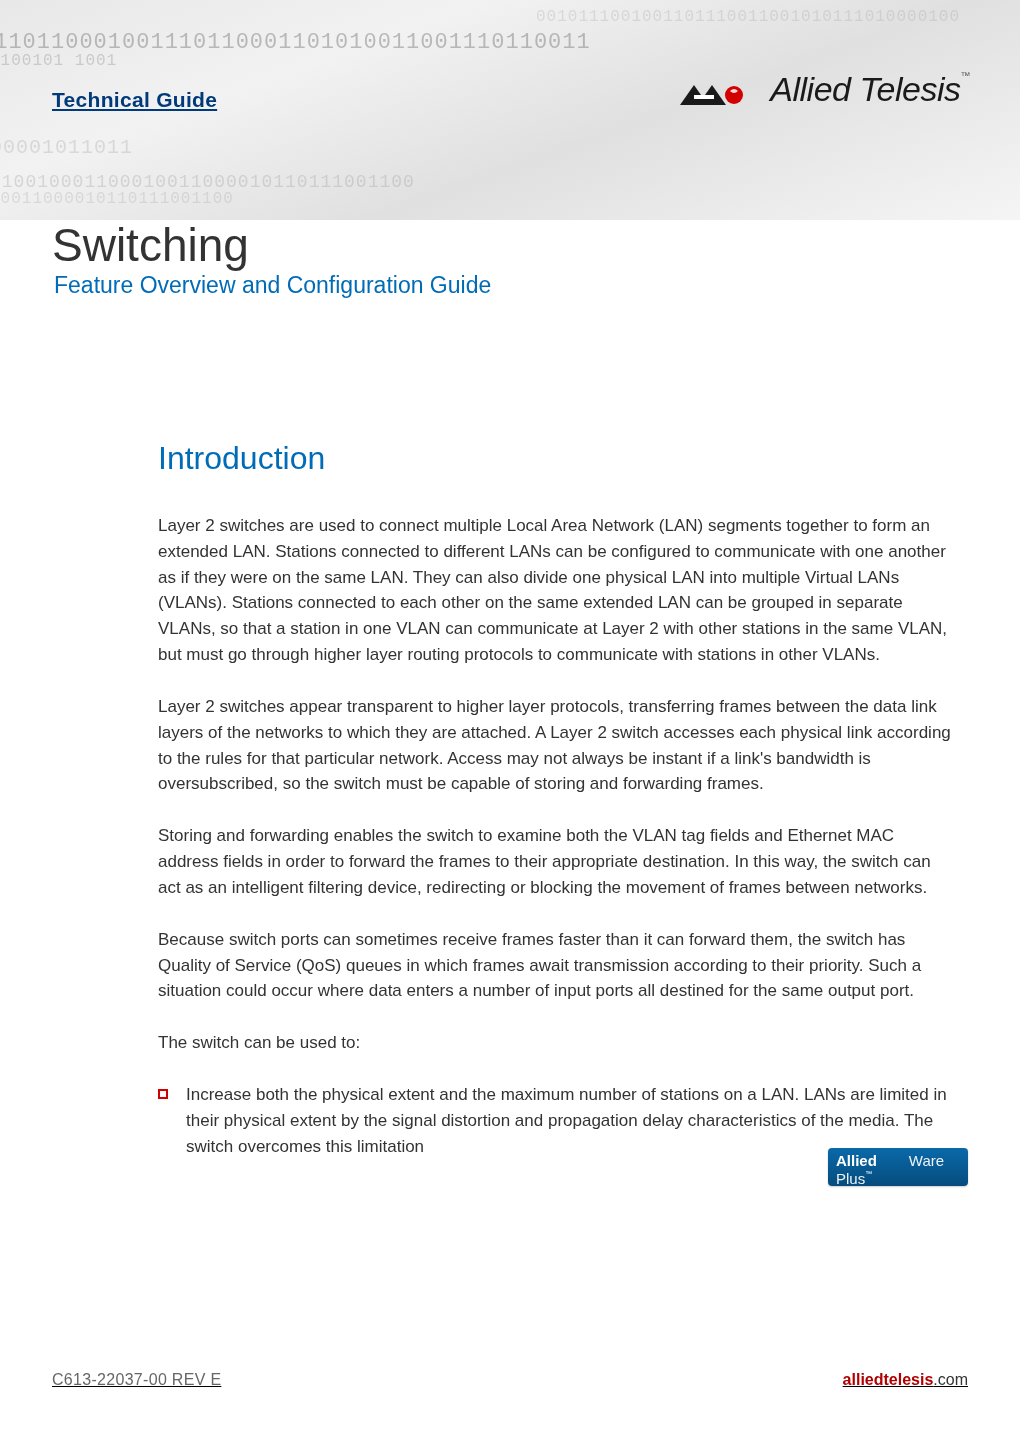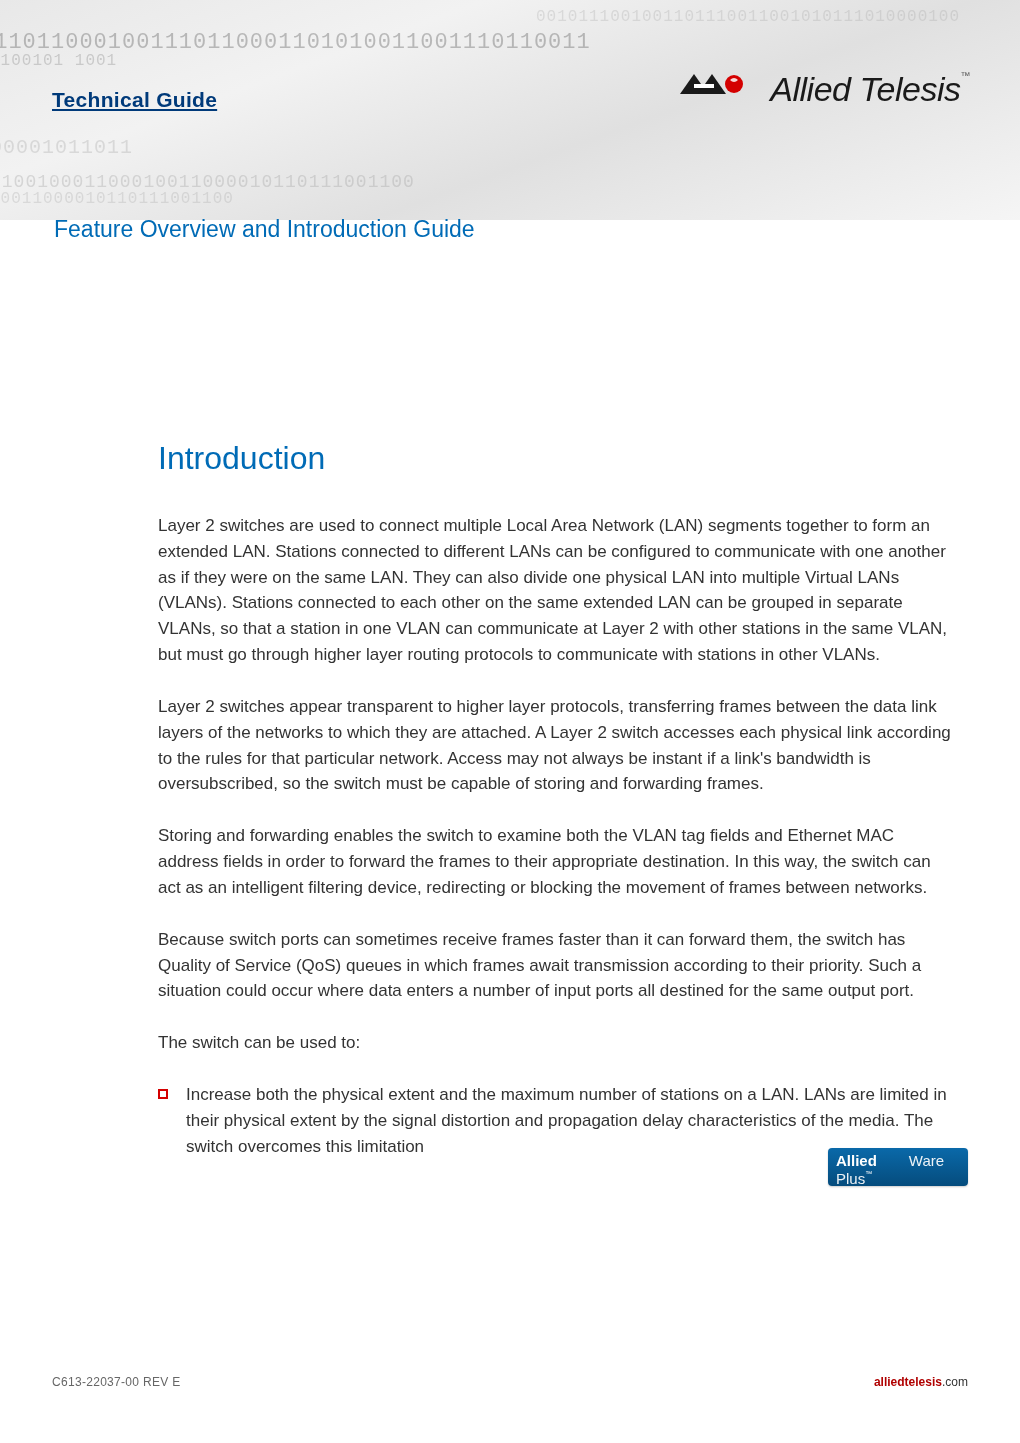--- a/index.html
+++ b/index.html
@@ -35,21 +35,21 @@
   .bin4 { top: 52px; left: -10px; font-size: 16px; color: rgba(120,120,120,0.3); }
   .bin5 { top: 136px; left: -10px; font-size: 20px; color: rgba(170,170,170,0.35); }
   .bin6 { top: 172px; left: -10px; font-size: 18px; color: rgba(150,150,150,0.3); }
   .bin7 { top: 190px; left: -10px; font-size: 16px; color: rgba(150,150,150,0.25); }
 
   .logo-area {
     position: absolute;
     top: 70px;
     right: 50px;
     display: flex;
-    align-items: flex-start;
+    align-items: flex-end;
     gap: 20px;
   }
   .logo-mark {
     display: flex;
     align-items: center;
     gap: 4px;
   }
   .logo-text {
     font-size: 34px;
     font-weight: 400;
@@ -148,21 +148,22 @@
   .awplus-tm { font-size: 7px; vertical-align: top; }
   .awplus-line2 { font-size: 9px; font-weight: 700; letter-spacing: 0.3px; margin-top: 1px; }
 
   .footer {
     position: absolute;
     bottom: 54px;
     left: 52px;
     right: 52px;
     display: flex;
     justify-content: space-between;
-    font-size: 12px;
+    font-size: 16px;
+    text-decoration: underline;
   }
   .footer-left { color: #666666; letter-spacing: 0.3px; }
   .footer-right { color: #b00000; font-weight: 700; }
   .footer-right .domain { color: #333333; font-weight: 400; }
 </style>
 </head>
 <body>
 
 <div class="header-bg">
   <div class="binary-text bin1">1110110001001110110001101010011001110110011</div>
@@ -185,21 +186,22 @@
       <circle cx="54" cy="14" r="9" fill="#d40000"></circle>
       <path d="M50 10 Q54 6 58 10 Q54 14 50 10" fill="#ffffff" opacity="0.85"></path>
     </svg>
   </span>
   <span class="logo-text">
     <span>Allied Telesis</span><span class="logo-tm">™</span>
   </span>
 </div>
 
 <div class="title-block">
-  <div class="doc-subtitle">Feature Overview and Introduction Guide</div>
+  <div class="doc-title">Switching</div>
+  <div class="doc-subtitle">Feature Overview and Configuration Guide</div>
 </div>
 
 <div class="content">
   <h2 class="section-heading">Introduction</h2>
 
   <p class="body-text">Layer 2 switches are used to connect multiple Local Area Network (LAN) segments together to form an extended LAN. Stations connected to different LANs can be configured to communicate with one another as if they were on the same LAN. They can also divide one physical LAN into multiple Virtual LANs (VLANs). Stations connected to each other on the same extended LAN can be grouped in separate VLANs, so that a station in one VLAN can communicate at Layer 2 with other stations in the same VLAN, but must go through higher layer routing protocols to communicate with stations in other VLANs.</p>
   <p class="body-text">Layer 2 switches appear transparent to higher layer protocols, transferring frames between the data link layers of the networks to which they are attached. A Layer 2 switch accesses each physical link according to the rules for that particular network. Access may not always be instant if a link's bandwidth is oversubscribed, so the switch must be capable of storing and forwarding frames.</p>
   <p class="body-text">Storing and forwarding enables the switch to examine both the VLAN tag fields and Ethernet MAC address fields in order to forward the frames to their appropriate destination. In this way, the switch can act as an intelligent filtering device, redirecting or blocking the movement of frames between networks.</p>
   <p class="body-text">Because switch ports can sometimes receive frames faster than it can forward them, the switch has Quality of Service (QoS) queues in which frames await transmission according to their priority. Such a situation could occur where data enters a number of input ports all destined for the same output port.</p>
   <p class="body-text">The switch can be used to:</p>

